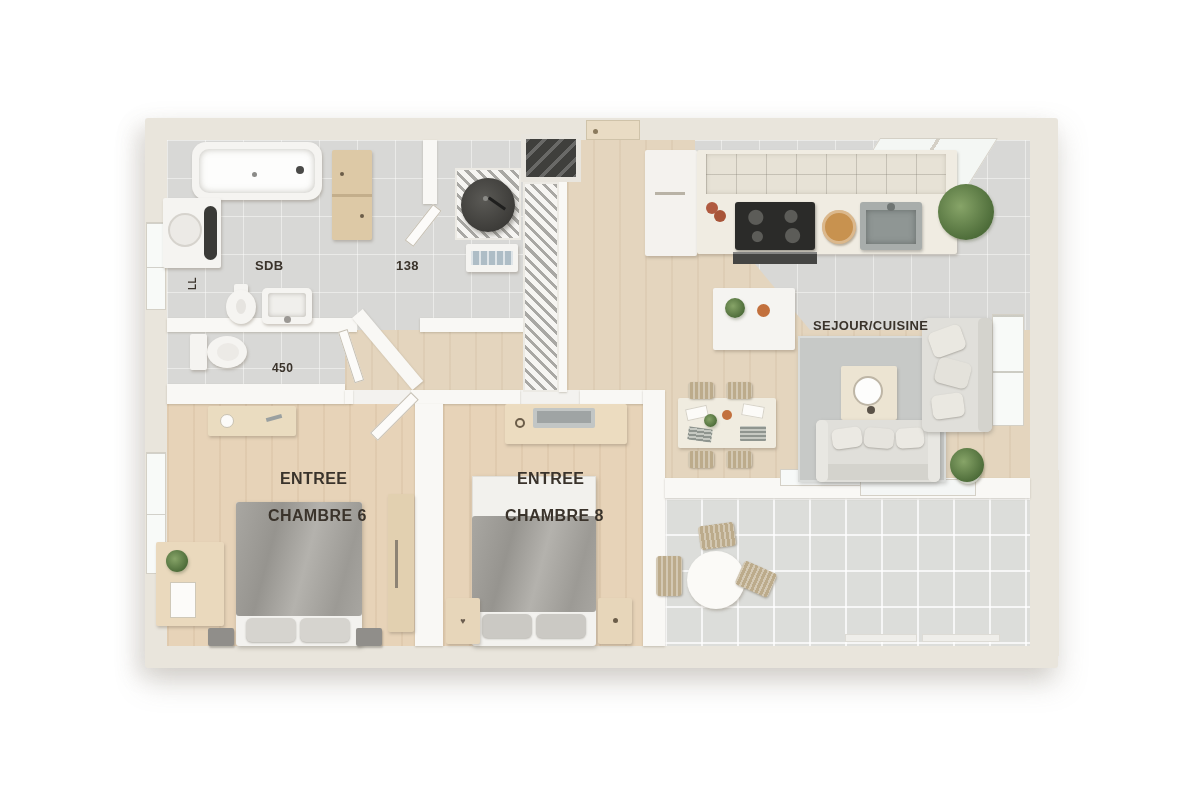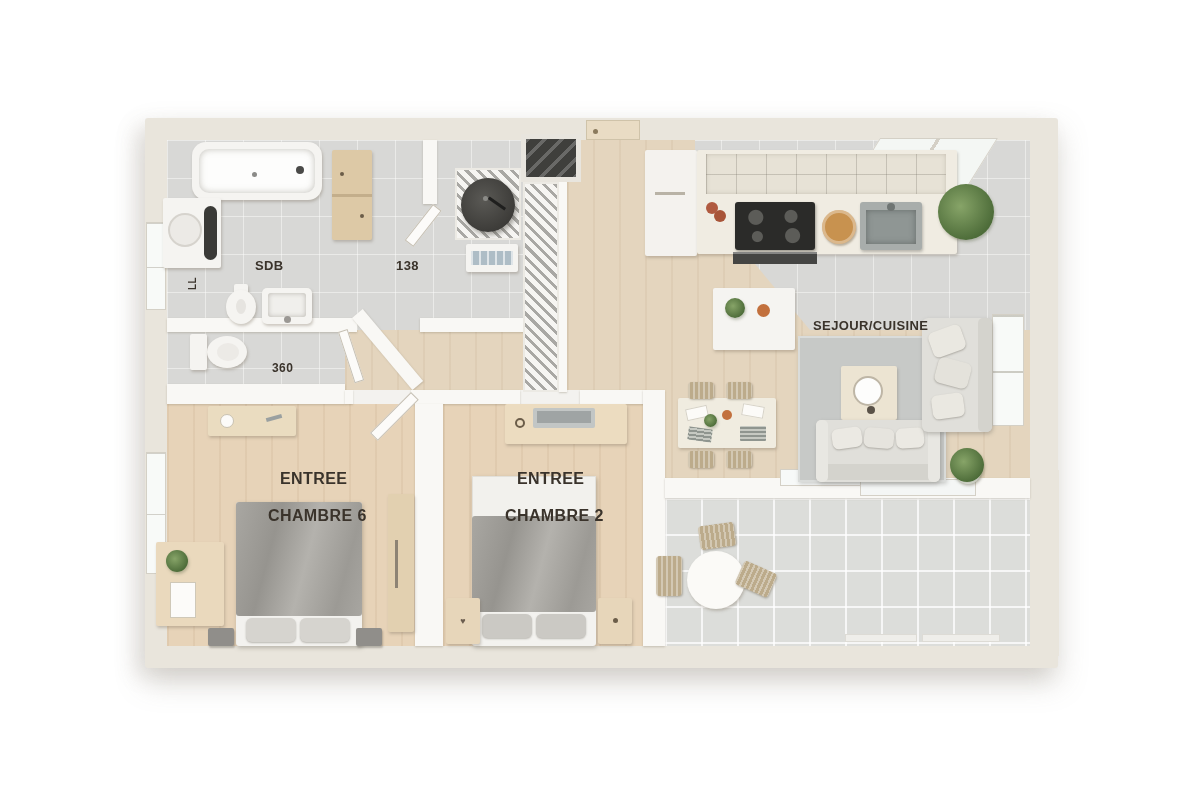--- a/index.html
+++ b/index.html
@@ -242,21 +242,21 @@
   </div>
   <div class="woodf" style="left:446px;top:598px;width:34px;height:46px;background:#e7d6ba;text-align:center;">
     <span style="font-size:9px;color:#6b5d4f;line-height:46px;">♥</span>
   </div>
   <div class="woodf" style="left:598px;top:598px;width:34px;height:46px;background:#e7d6ba;">
     <div class="abs" style="left:15px;top:20px;width:5px;height:5px;background:#6b5d49;border-radius:50%;"></div>
   </div>
 
   <div class="lbl" style="left:255px;top:258px;font-size:13px;">SDB</div>
   <div class="lbl" style="left:396px;top:258px;font-size:13px;font-weight:600;">138</div>
-  <div class="lbl" style="left:272px;top:361px;font-size:12px;font-weight:600;">360</div>
+  <div class="lbl" style="left:272px;top:361px;font-size:12px;font-weight:600;">450</div>
   <div class="lbl" style="left:280px;top:470px;">ENTREE</div>
   <div class="lbl" style="left:268px;top:507px;">CHAMBRE 6</div>
   <div class="lbl" style="left:517px;top:470px;">ENTREE</div>
-  <div class="lbl" style="left:505px;top:507px;">CHAMBRE 2</div>
+  <div class="lbl" style="left:505px;top:507px;">CHAMBRE 8</div>
   <div class="lbl" style="left:806px;top:318px;font-size:13px;margin-left:7px;">SEJOUR/CUISINE</div>
   <div class="lbl" style="left:186px;top:278px;font-size:10px;font-weight:600;transform:rotate(-90deg);transform-origin:center;">LL</div>
 
 </div>
 
 </body></html>

